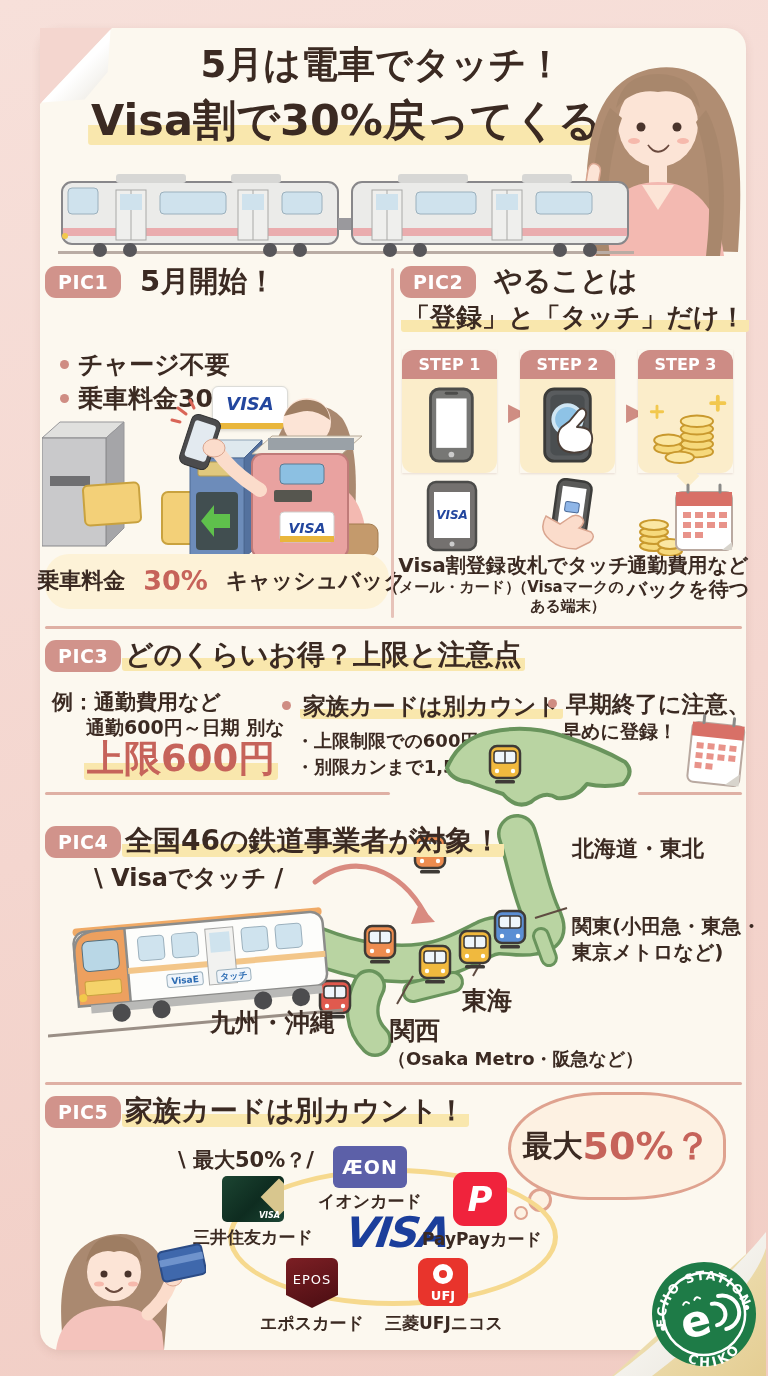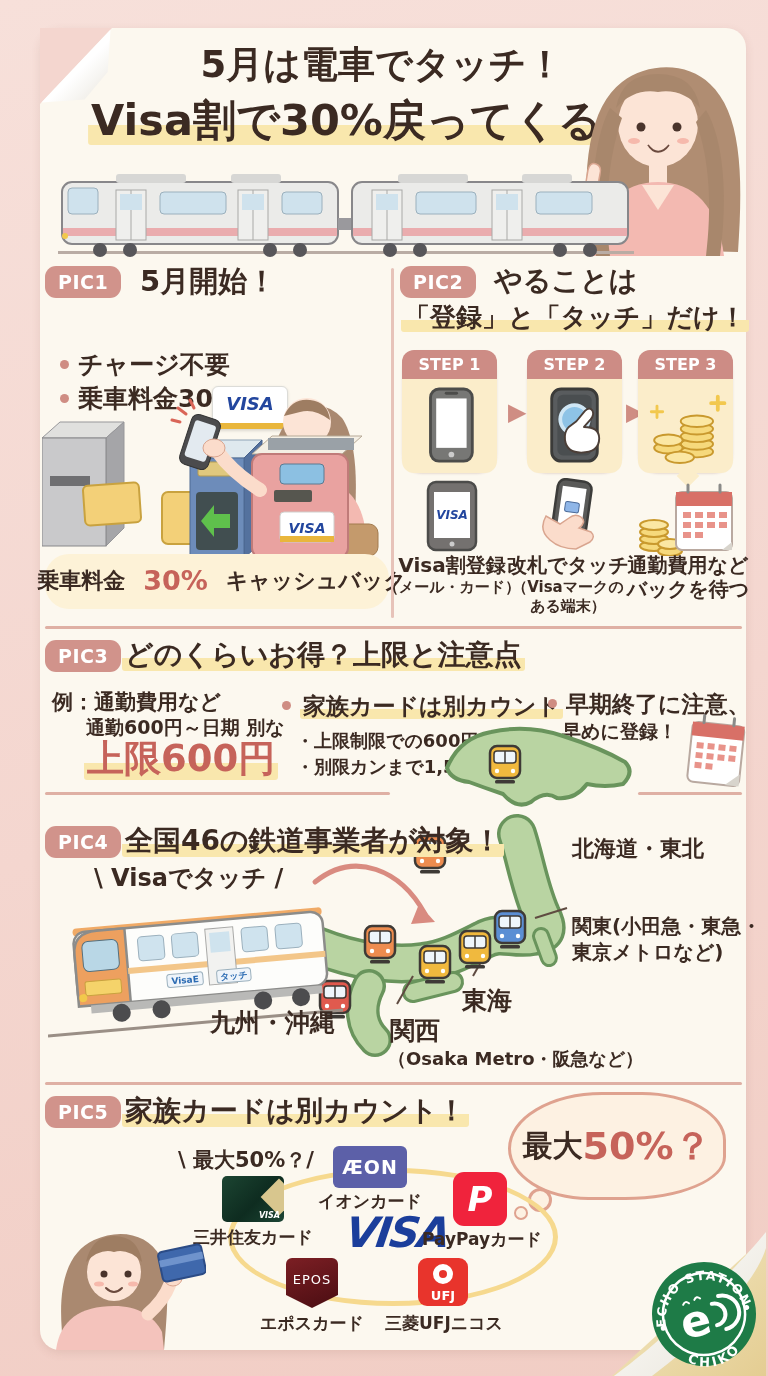--- a/index.html
+++ b/index.html
@@ -10,21 +10,21 @@
   .paper{position:absolute;left:40px;top:28px;width:706px;height:1322px;background:#fcf8ef;
     border-radius:20px;box-shadow:0 3px 10px rgba(120,70,60,.12);}
   .t{font-weight:700;line-height:1.22;white-space:nowrap;color:#3b2a22;}
   .hl{background:linear-gradient(transparent 60%,#f9e7ad 60%);padding:0 3px;border-radius:3px;}
   .badge{background:#d1938b;color:#fff;font-weight:700;font-size:19px;padding:5px 13px;border-radius:11px;letter-spacing:.5px;}
   .dot{display:inline-block;width:9px;height:9px;border-radius:50%;background:#cf8d83;margin-right:9px;vertical-align:4px;}
   .accent{color:#c6635a;}
   .divh{position:absolute;height:3px;background:#dfb0a4;border-radius:2px;}
   .divv{position:absolute;width:3px;background:#e7c3b9;border-radius:2px;}
   .pill{background:#fdf2d7;border-radius:24px;display:flex;align-items:center;justify-content:center;}
-  .step-card{width:95px;border-radius:19px;overflow:visible;box-shadow:0 1px 2px rgba(120,70,60,.15);}
+  .step-card{width:95px;border-radius:0;overflow:visible;box-shadow:0 1px 2px rgba(120,70,60,.15);}
   .step-head{background:#cd8c85;color:#fff;font-weight:700;font-size:16px;text-align:center;
     padding:5px 0;border-radius:12px 12px 0 0;}
   .step-body{background:#fbedca;height:94px;border-radius:0 0 12px 12px;display:flex;align-items:center;justify-content:center;}
   .tail{position:absolute;width:16px;height:16px;background:#fbedca;transform:rotate(45deg);}
   .cap{transform:translateX(-50%);text-align:center;white-space:nowrap;font-weight:700;}
   .logo-label{transform:translateX(-50%);font-size:17px;font-weight:700;white-space:nowrap;}
   .bubble{background:#fdf1e2;border:3px solid #dfa28f;border-radius:56% 50% 60% 48% / 68% 58% 52% 62%;
     display:flex;align-items:center;justify-content:center;}
   .ring{border:5px solid #f6d98e;border-radius:50%;}
   .visa-word{font-style:italic;font-weight:800;color:#1b3e9b;letter-spacing:-2px;transform:skewX(-8deg);}
@@ -169,21 +169,21 @@
     <div class="step-body">
         <svg width="100" height="94" viewBox="0 0 100 94">
       <rect x="30" y="8" width="44" height="76" rx="9" fill="#777775" stroke="#4c4c4a" stroke-width="3"></rect>
       <rect x="36" y="18" width="32" height="52" fill="#fff"></rect>
           <circle cx="52" cy="77" r="3" fill="#ccc"></circle>
           <rect x="45" y="11" width="14" height="3" rx="1.5" fill="#4c4c4a"></rect>
     </svg>
       </div>
   </div>
   <div class="abs" style="left:508px;top:398px;color:#cf8d83;font-size:24px;">▶</div>
-  <div class="abs step-card" style="left:520px;top:350px;margin-left:7px;">
+  <div class="abs step-card" style="left:520px;top:350px;">
     <div class="step-head">STEP 2</div>
     <div class="step-body">
         <svg width="100" height="94" viewBox="0 0 100 94">
       <rect x="26" y="8" width="48" height="76" rx="10" fill="#595c5e" stroke="#3b3b39" stroke-width="3"></rect>
       <rect x="32" y="14" width="36" height="64" rx="6" fill="#4a4e50"></rect>
       <circle cx="50" cy="40" r="15" fill="#8ec3e6" stroke="#cfe6f4" stroke-width="4"></circle>
       <path d="M52,42 l9,-11 q5,-5 8,0 q2,4 -2,9 l-7,8 q16,0 16,12 q0,15 -19,15 q-15,0 -17,-13 q-1,-9 4,-14 Z" fill="#fff" stroke="#4c3f38" stroke-width="2" stroke-linejoin="round"></path>
     </svg>
       </div>
   </div>

